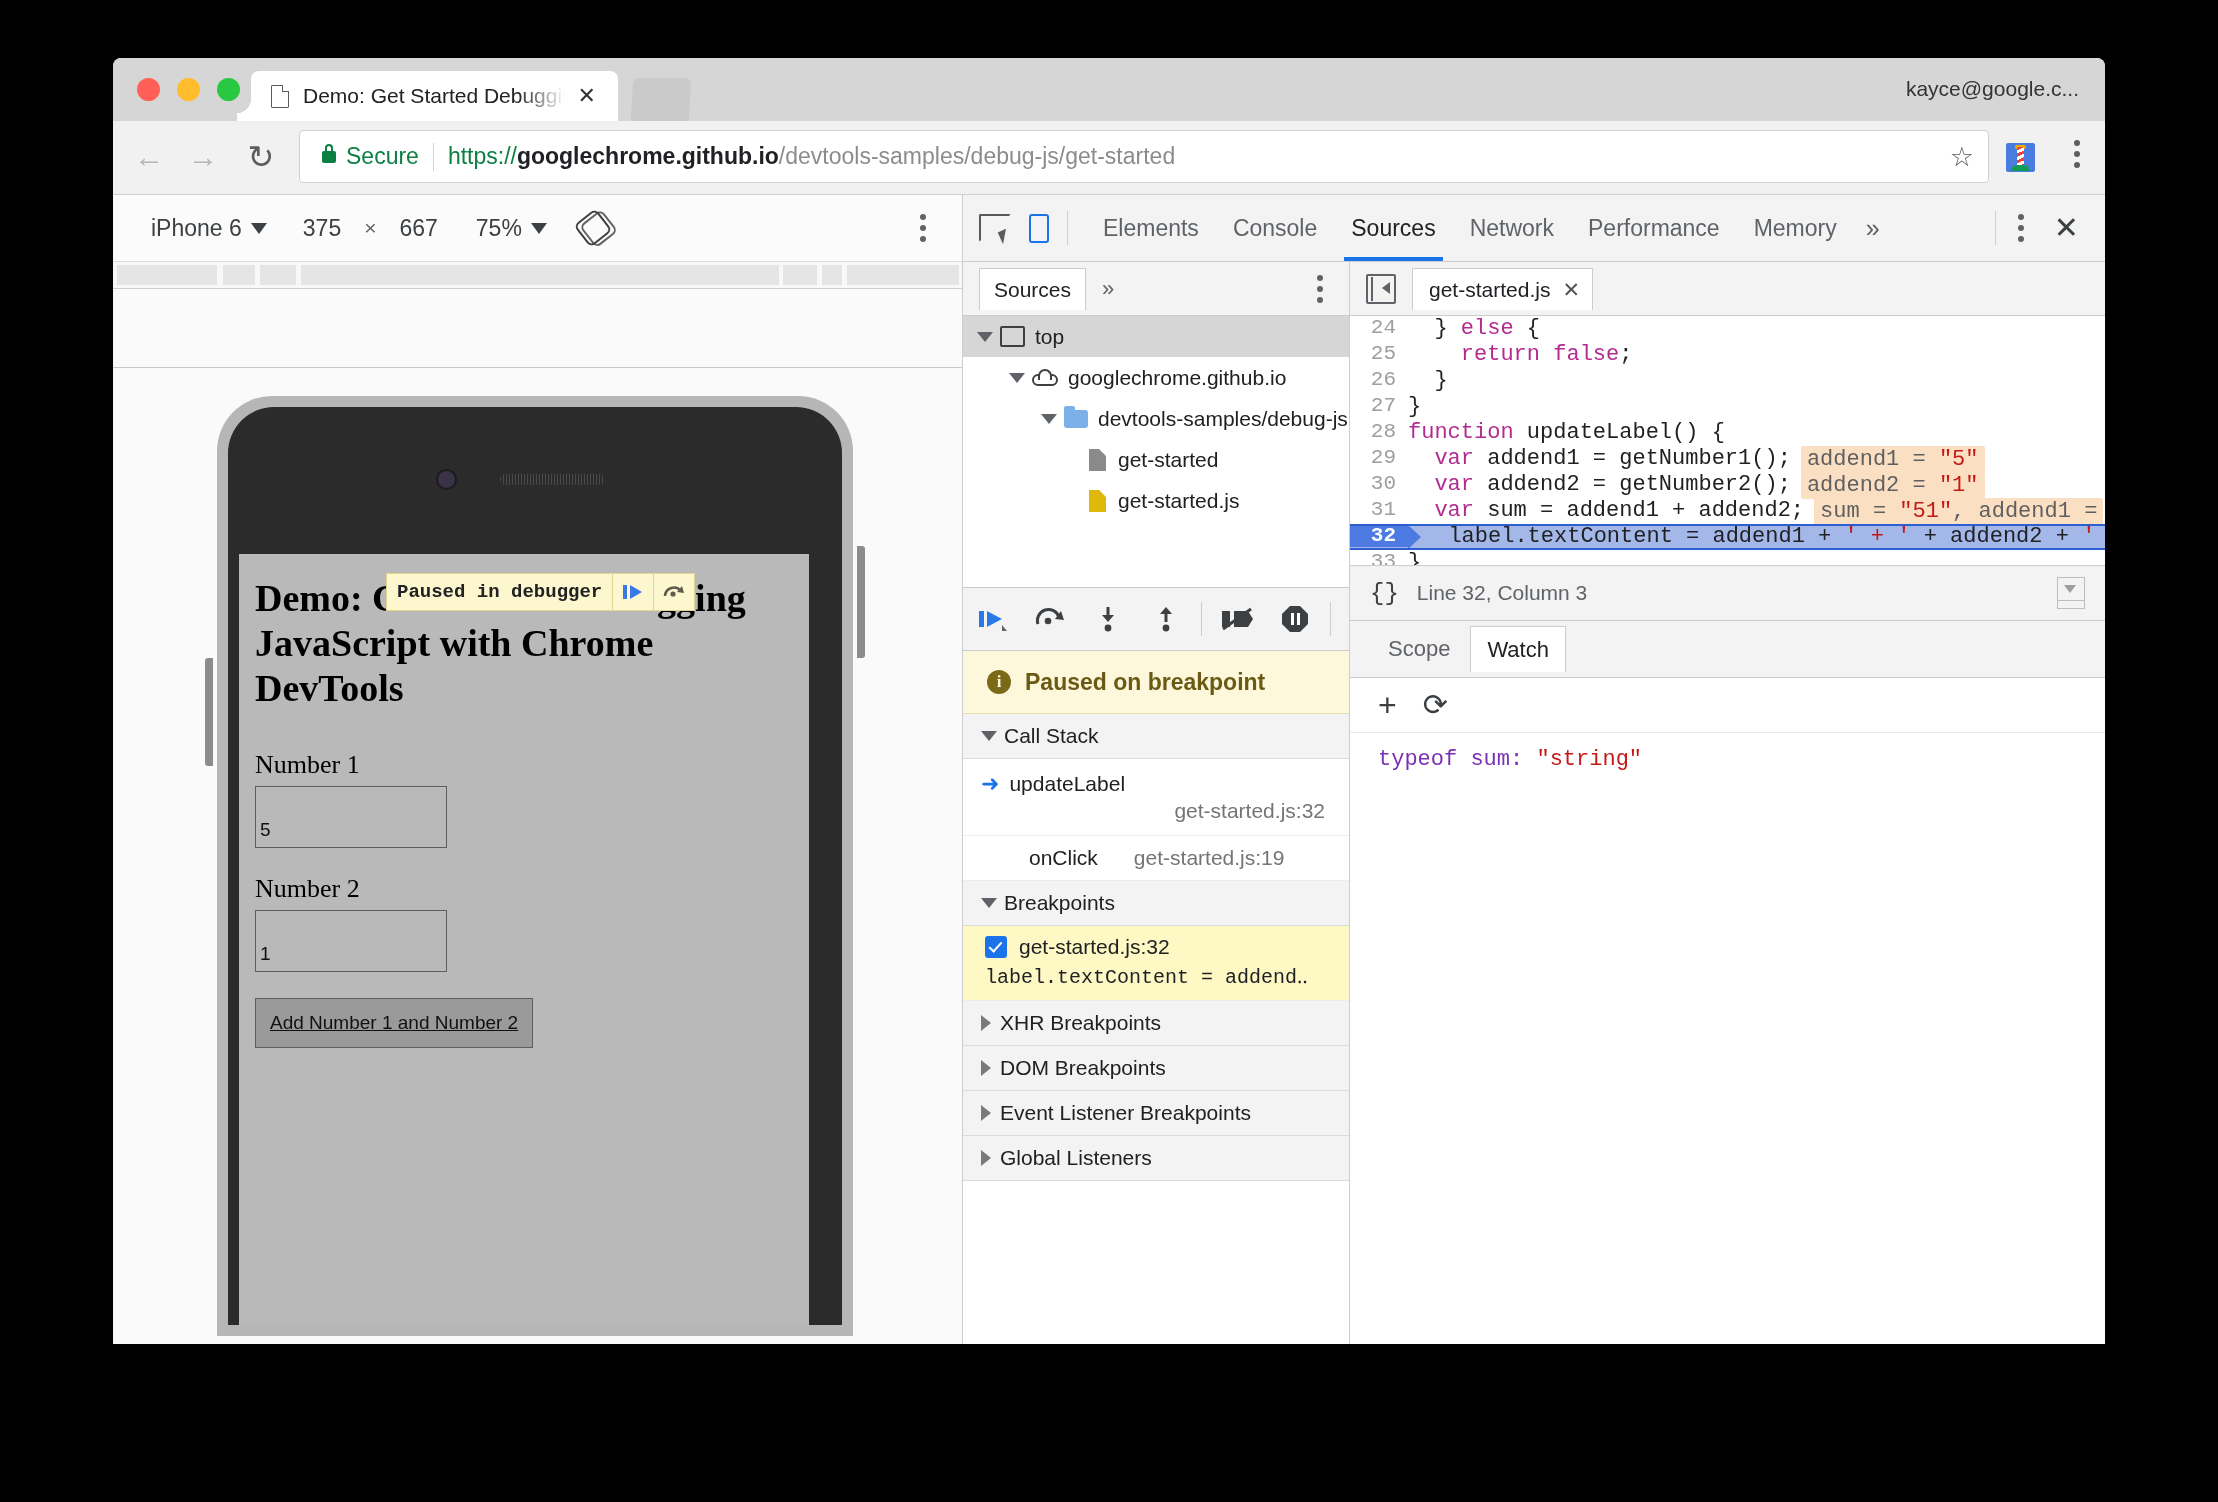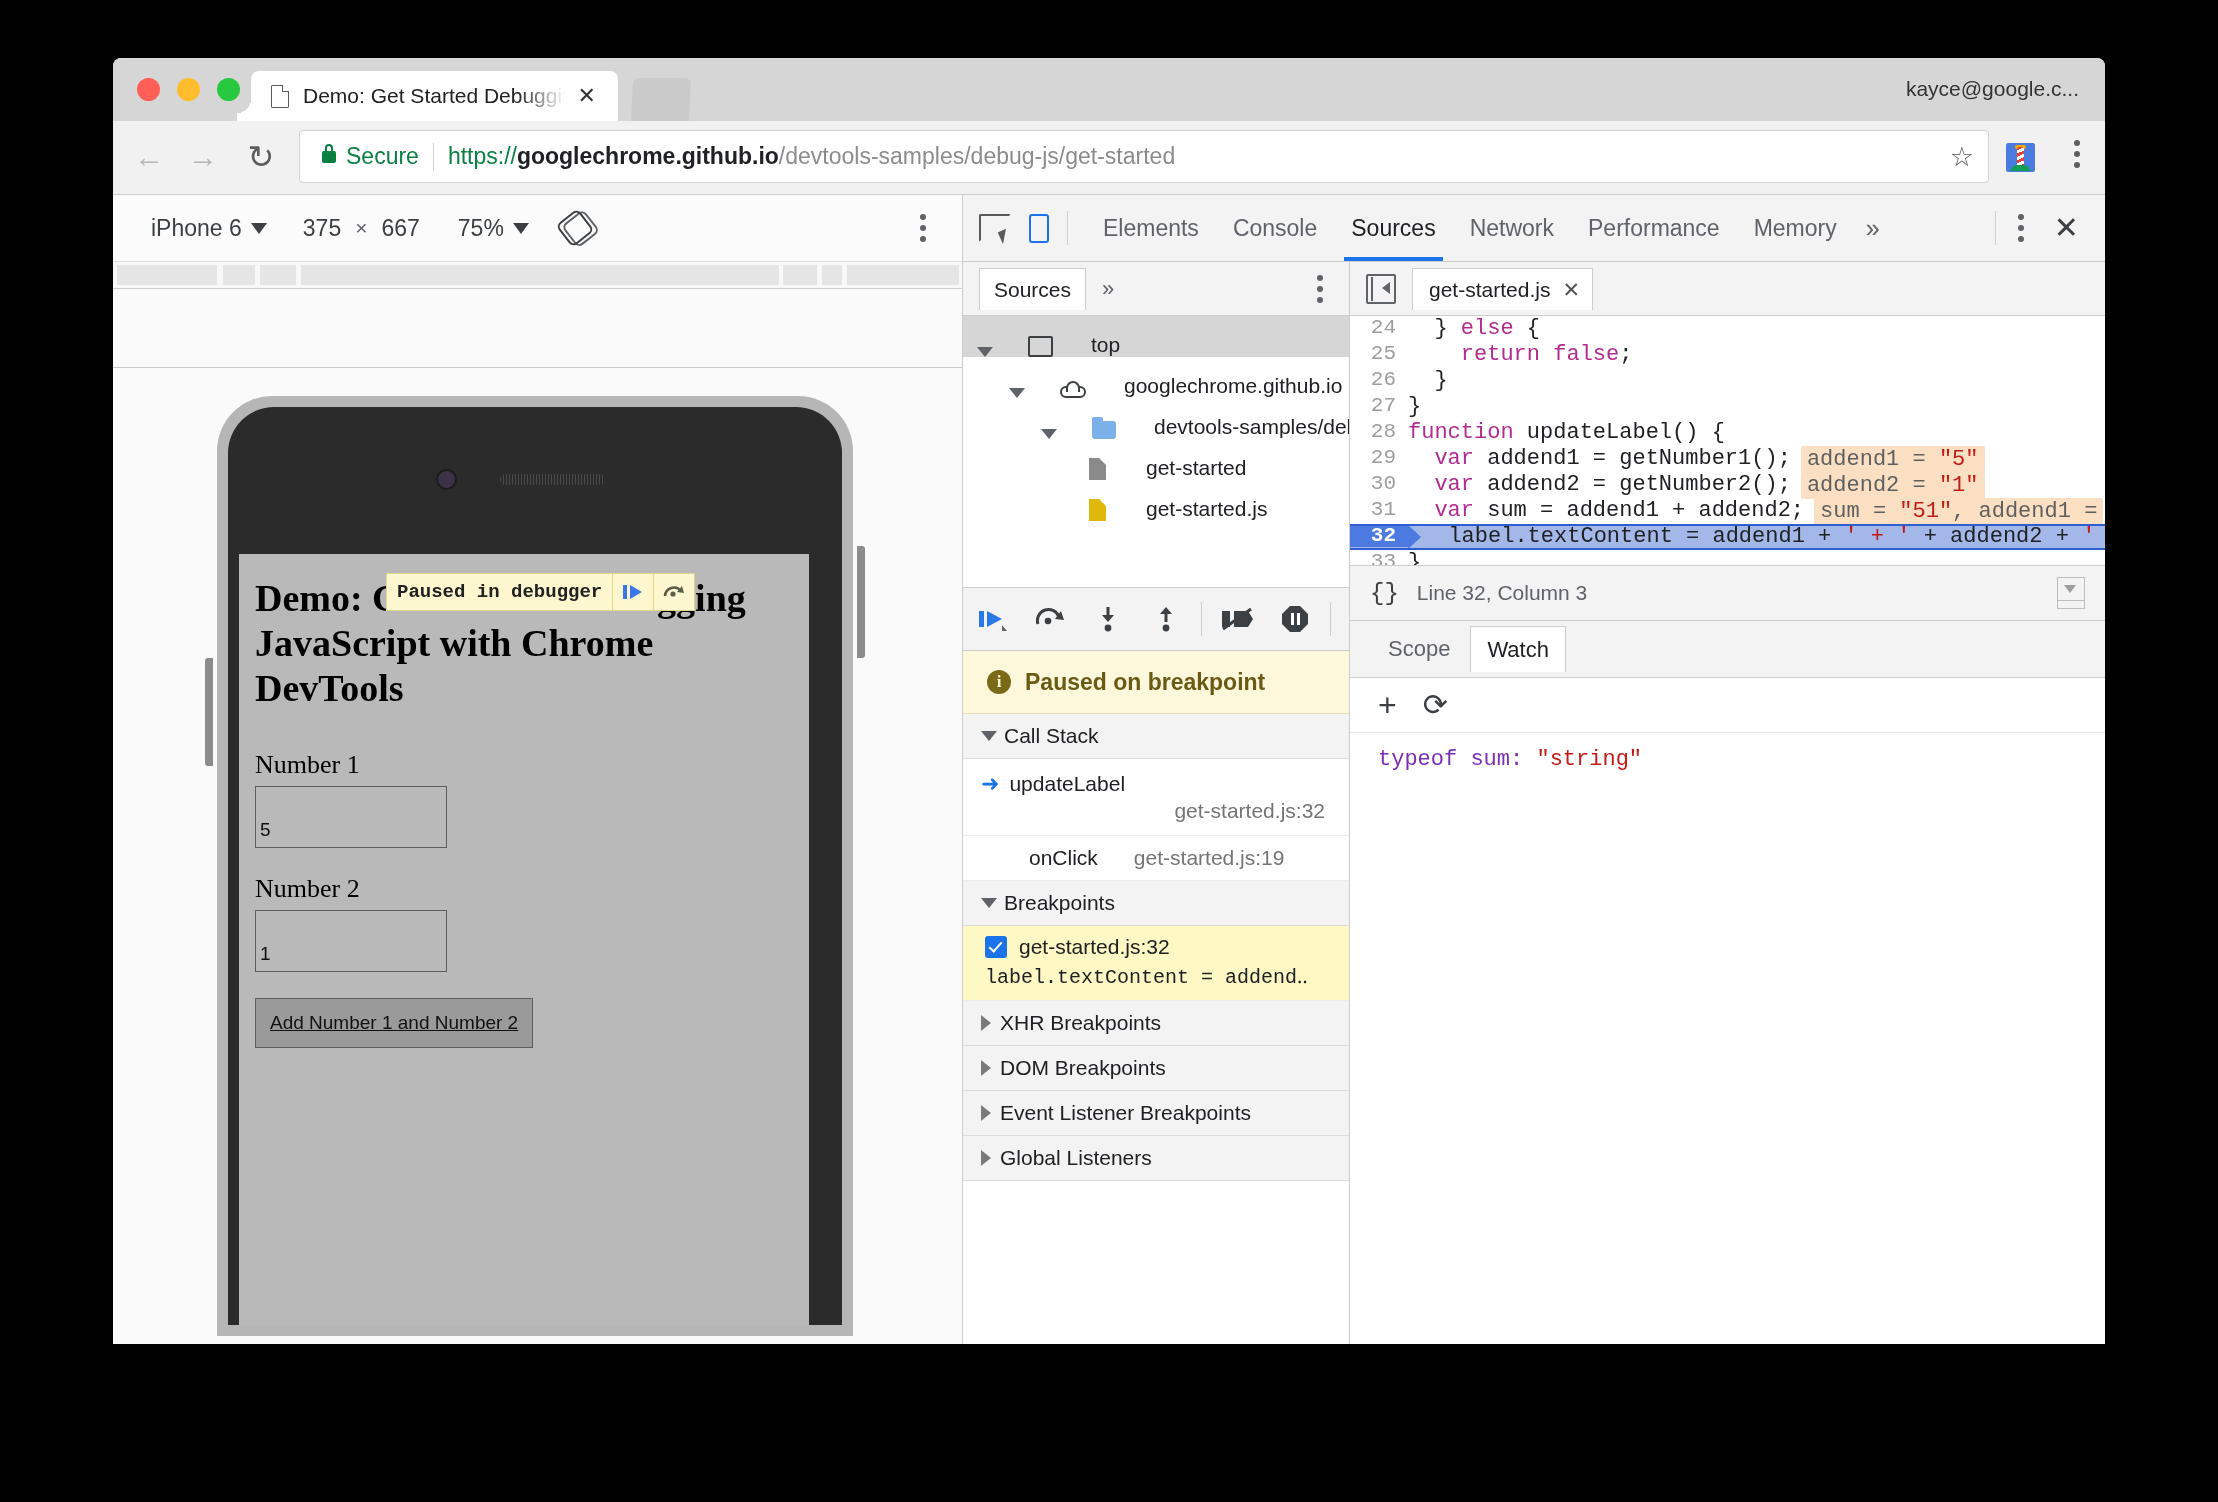--- a/index.html
+++ b/index.html
@@ -249,21 +249,21 @@
     font-size: 23px;
     color: #3c4043;
   }
   .dt-item { margin-left: 38px; display: flex; align-items: center; gap: 9px; white-space: nowrap; }
   .caret-down {
     width: 0; height: 0;
     border-left: 8px solid transparent;
     border-right: 8px solid transparent;
     border-top: 11px solid #3c4043;
   }
-  #dt-dims { margin-left: 36px; display:flex; align-items:center; gap: 14px; }
+  #dt-dims { margin-left: 36px; display:flex; align-items:center; gap: 23px; }
   #dt-times { color: #5f6368; font-size: 21px; }
   #rotate-icon {
     margin-left: 32px;
     width: 28px; height: 28px;
     position: relative;
   }
   #rotate-icon span {
     position:absolute; inset:0;
     border: 2.5px solid #3c4043;
     border-radius: 6px;
@@ -540,24 +540,23 @@
     flex: 0 0 auto;
     height: 271px;
     background: #fff;
     overflow: hidden;
     font-size: 21px;
     color: #202124;
   }
   .tree-row {
     height: 41px;
     display: flex;
-    align-items: flex-end;
+    align-items: center;
     white-space: nowrap;
     cursor: pointer;
-    gap: 28px;
   }
   .tree-row.selected { background: #d6d6d6; }
   .tri {
     width: 0; height: 0;
     border-left: 8px solid transparent;
     border-right: 8px solid transparent;
     border-top: 10px solid #5f6368;
     margin-right: 7px;
     flex: 0 0 auto;
   }

